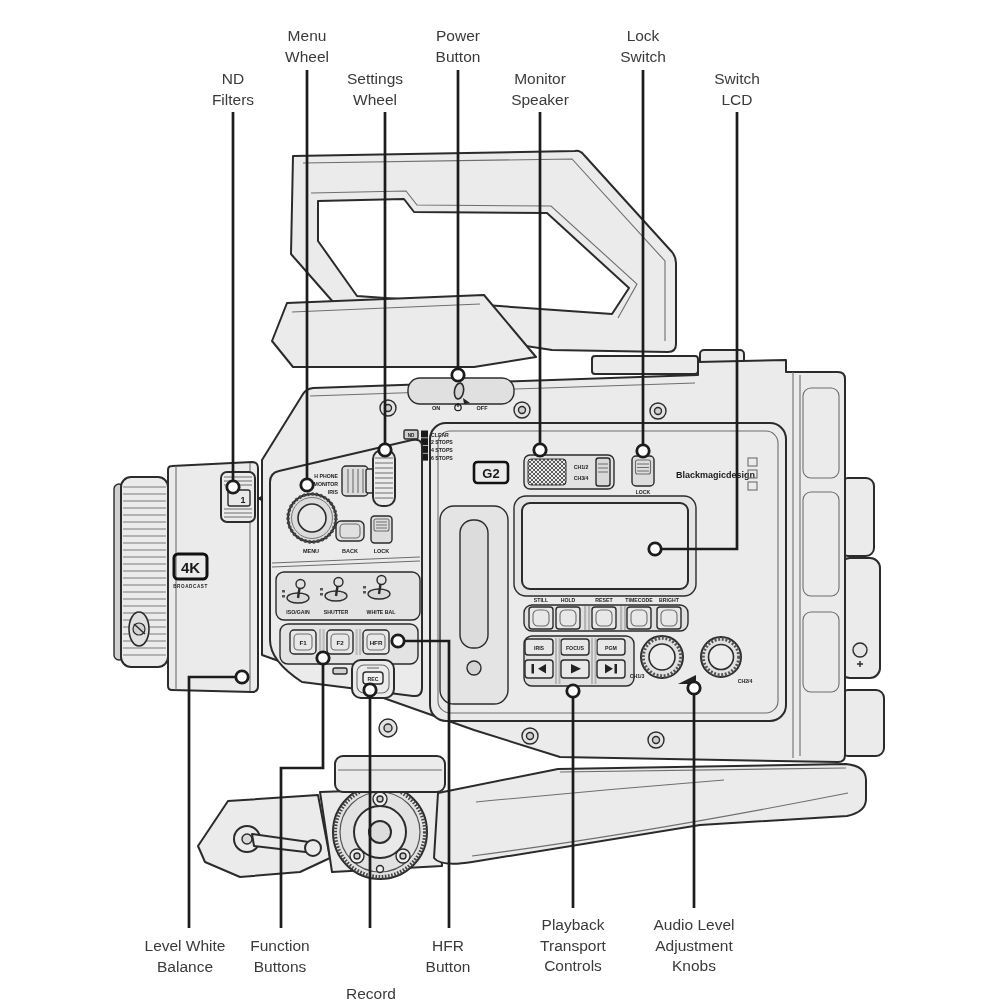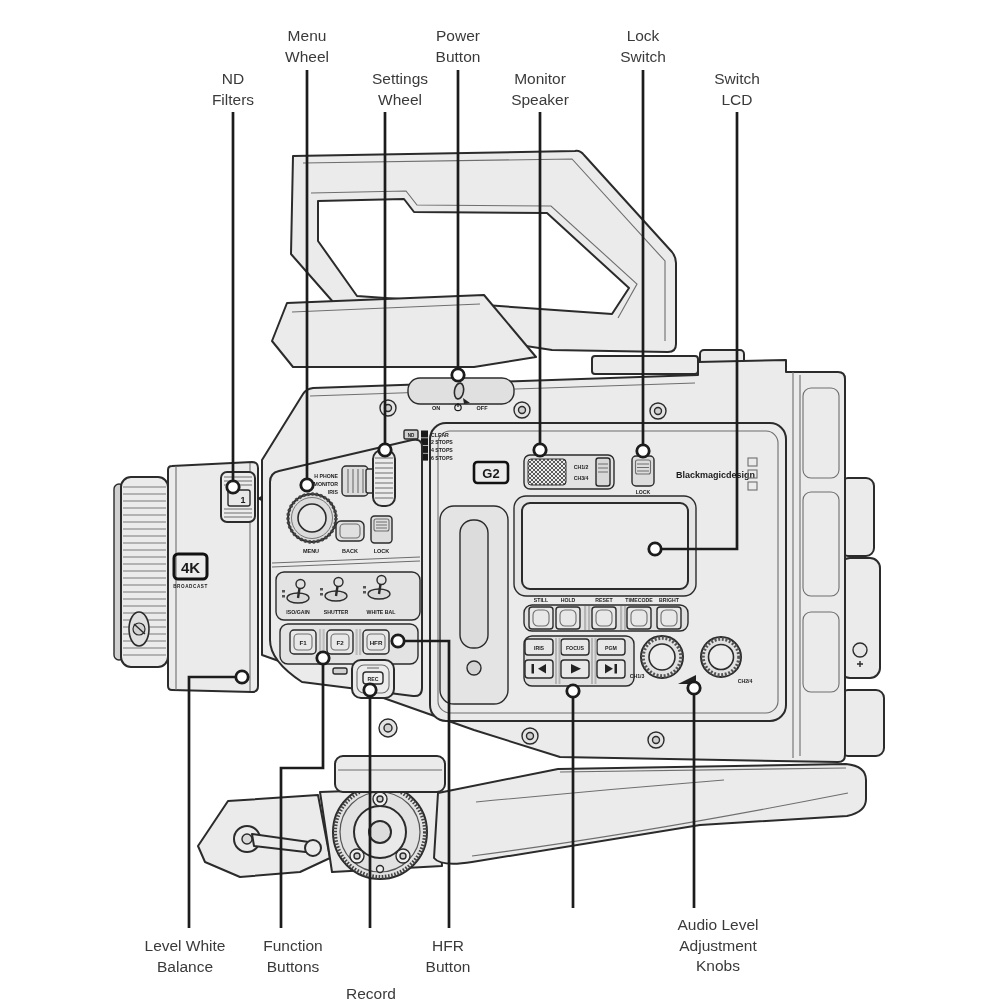--- a/index.html
+++ b/index.html
@@ -429,34 +429,37 @@
     <circle class="dot" cx="398" cy="641" r="6.2"></circle>
     <circle class="dot" cx="573" cy="691" r="6.2"></circle>
     <circle class="dot" cx="694" cy="688" r="6.2"></circle>
   </g>
 </svg>
 
 <div class="co" style="left:233px;top:69px">ND
 Filters</div>
 <div class="co" style="left:307px;top:26px">Menu
 Wheel</div>
-<div class="co" style="left:400px;top:69px">Settings
+<div class="co" style="left:375px;top:69px">Settings
 Wheel</div>
 <div class="co" style="left:458px;top:26px">Power
 Button</div>
 <div class="co" style="left:540px;top:69px">Monitor
 Speaker</div>
 <div class="co" style="left:643px;top:26px">Lock
 Switch</div>
 <div class="co" style="left:737px;top:69px">Switch
 LCD</div>
 <div class="co" style="left:185px;top:936px">Level White
 Balance</div>
-<div class="co" style="left:293px;top:936px">Function
+<div class="co" style="left:280px;top:936px">Function
 Buttons</div>
 <div class="co" style="left:371px;top:984px">Record
 Button</div>
 <div class="co" style="left:448px;top:936px">HFR
 Button</div>
-<div class="co" style="left:718px;top:915px">Audio Level
+<div class="co" style="left:573px;top:915px">Playback
+Transport
+Controls</div>
+<div class="co" style="left:694px;top:915px">Audio Level
 Adjustment
 Knobs</div>
 </div>
 
 </body></html>

